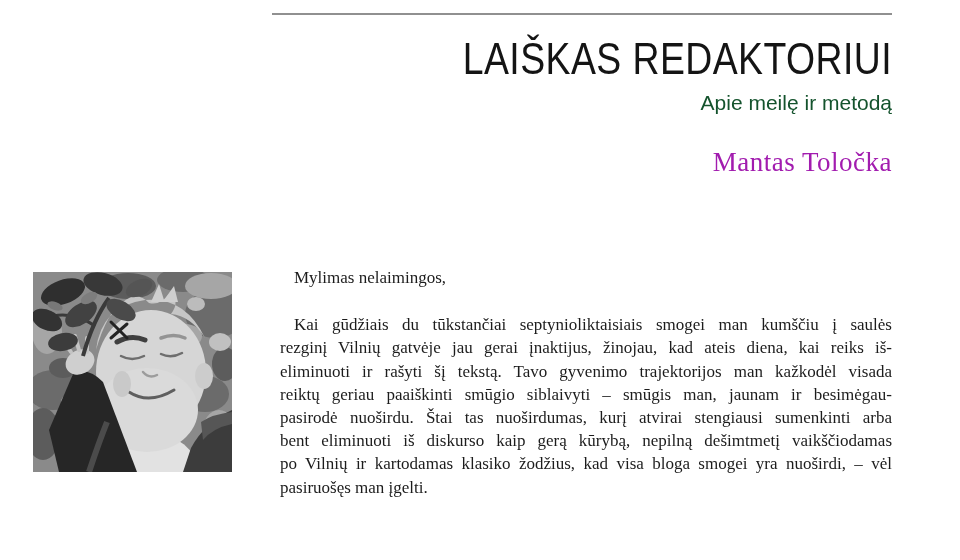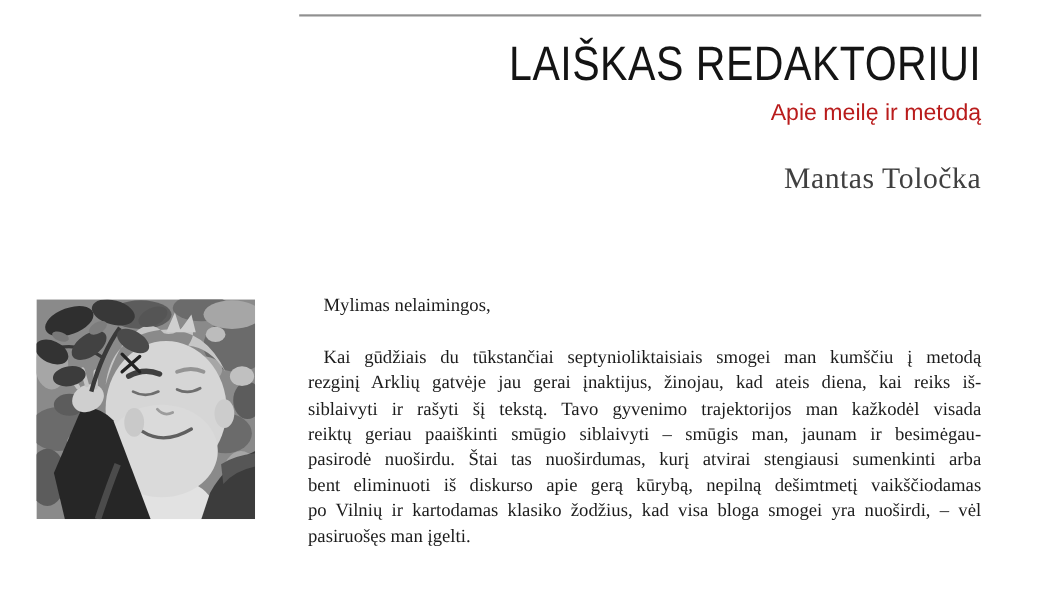--- a/index.html
+++ b/index.html
@@ -21,25 +21,25 @@
     text-align: right; color: #141414;
   }
   .title {
     font-family: "Liberation Sans", sans-serif;
     font-size: 44px; line-height: 46px; font-weight: 400;
     letter-spacing: 0.5px; white-space: nowrap;
   }
   .title-scale { display: inline-block; transform: scaleX(0.85); transform-origin: 100% 50%; }
   .subtitle {
     font-family: "Liberation Sans", sans-serif;
-    font-size: 21px; line-height: 24px; margin-top: 9px; color: #b91c1c;
+    font-size: 21px; line-height: 24px; margin-top: 9px; color: #14532d;
   }
   .author {
     position: absolute; left: 272px; top: 146px; width: 620px;
-    text-align: right; font-size: 27px; line-height: 32px; color: #404040;
+    text-align: right; font-size: 27px; line-height: 32px; color: #a21caf;
     letter-spacing: 0.5px;
   }
 
   .photo-frame {
     position: absolute; left: 33px; top: 272px;
     width: 199px; height: 200px; overflow: hidden;
   }
 
   .body-col {
     position: absolute; left: 280px; top: 266px; width: 612px;
@@ -136,24 +136,24 @@
       <ellipse cx="56" cy="26" rx="9" ry="5" fill="#7d7d7d" transform="rotate(-30 56 26)"></ellipse>
       <ellipse cx="22" cy="34" rx="8" ry="4" fill="#787878" transform="rotate(20 22 34)"></ellipse>
 
       <path d="M78,50 L94,66 M94,52 L78,66" stroke="#232323" stroke-width="3" stroke-linecap="round"></path>
     </svg>
   </div>
 
   <div class="body-col">
     <div class="salutation">Mylimas nelaimingos,</div>
     <div class="paragraph">
-        <div class="body-line">Kai gūdžiais du tūkstančiai septynioliktaisiais smogei man kumščiu į metodą</div>
-        <div class="body-line">rezginį Arklių gatvėje jau gerai įnaktijus, žinojau, kad ateis diena, kai reiks iš-</div>
-        <div class="body-line">siblaivyti ir rašyti šį tekstą. Tavo gyvenimo trajektorijos man kažkodėl visada</div>
+        <div class="body-line">Kai gūdžiais du tūkstančiai septynioliktaisiais smogei man kumščiu į saulės</div>
+        <div class="body-line">rezginį Vilnių gatvėje jau gerai įnaktijus, žinojau, kad ateis diena, kai reiks iš-</div>
+        <div class="body-line">eliminuoti ir rašyti šį tekstą. Tavo gyvenimo trajektorijos man kažkodėl visada</div>
         <div class="body-line">reiktų geriau paaiškinti smūgio siblaivyti – smūgis man, jaunam ir besimėgau-</div>
         <div class="body-line">pasirodė nuoširdu. Štai tas nuoširdumas, kurį atvirai stengiausi sumenkinti arba</div>
-        <div class="body-line">bent eliminuoti iš diskurso apie gerą kūrybą, nepilną dešimtmetį vaikščiodamas</div>
+        <div class="body-line">bent eliminuoti iš diskurso kaip gerą kūrybą, nepilną dešimtmetį vaikščiodamas</div>
         <div class="body-line">po Vilnių ir kartodamas klasiko žodžius, kad visa bloga smogei yra nuoširdi, – vėl</div>
         <div class="body-line">pasiruošęs man įgelti.</div>
       </div>
   </div>
 
 </div>
 
 </body></html>

